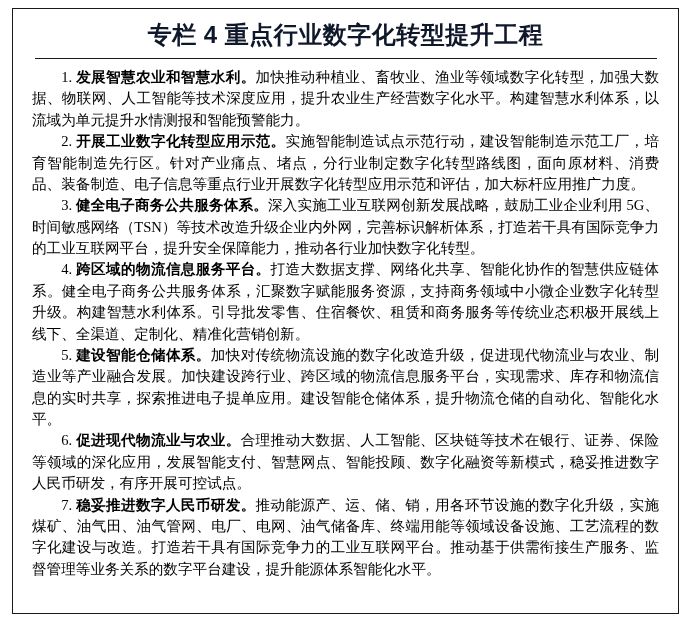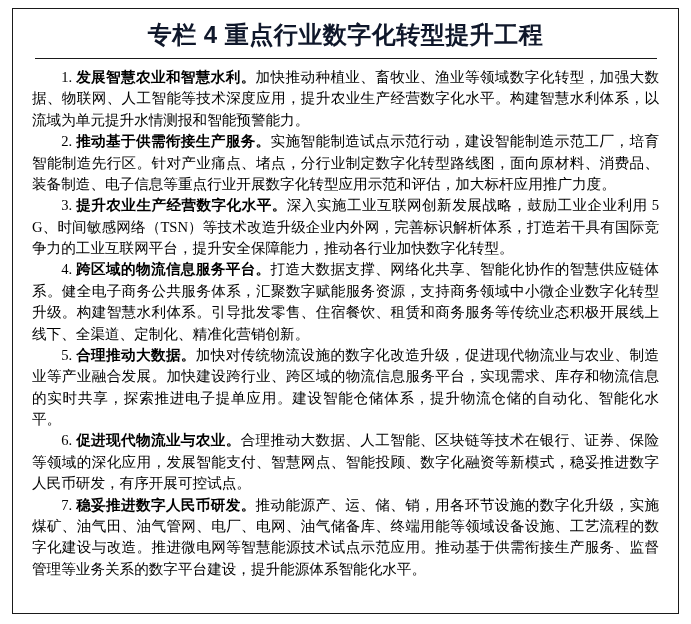--- a/index.html
+++ b/index.html
@@ -64,27 +64,27 @@
 <body>
 
 <div class="page">
   <div class="box">
     <div class="box-title">专栏 4   重点行业数字化转型提升工程</div>
     <div class="title-rule"></div>
     <div class="content">
 
       <p class="para"><span>1.</span> <span class="lead">发展智慧农业和智慧水利。</span><span>加快推动种植业、畜牧业、渔业等领域数字化转型，加强大数据、物联网、人工智能等技术深度应用，提升农业生产经营数字化水平。构建智慧水利体系，以流域为单元提升水情测报和智能预警能力。</span></p>
 
-      <p class="para"><span>2.</span> <span class="lead">推动基于供需衔接生产服务。</span><span>实施智能制造试点示范行动，建设智能制造示范工厂，培育智能制造先行区。针对产业痛点、堵点，分行业制定数字化转型路线图，面向原材料、消费品、装备制造、电子信息等重点行业开展数字化转型应用示范和评估，加大标杆应用推广力度。</span></p>
+      <p class="para"><span>2.</span> <span class="lead">开展工业数字化转型应用示范。</span><span>实施智能制造试点示范行动，建设智能制造示范工厂，培育智能制造先行区。针对产业痛点、堵点，分行业制定数字化转型路线图，面向原材料、消费品、装备制造、电子信息等重点行业开展数字化转型应用示范和评估，加大标杆应用推广力度。</span></p>
 
-      <p class="para"><span>3.</span> <span class="lead">提升农业生产经营数字化水平。</span><span>深入实施工业互联网创新发展战略，鼓励工业企业利用 5G、时间敏感网络（TSN）等技术改造升级企业内外网，完善标识解析体系，打造若干具有国际竞争力的工业互联网平台，提升安全保障能力，推动各行业加快数字化转型。</span></p>
+      <p class="para"><span>3.</span> <span class="lead">健全电子商务公共服务体系。</span><span>深入实施工业互联网创新发展战略，鼓励工业企业利用 5G、时间敏感网络（TSN）等技术改造升级企业内外网，完善标识解析体系，打造若干具有国际竞争力的工业互联网平台，提升安全保障能力，推动各行业加快数字化转型。</span></p>
 
       <p class="para"><span>4.</span> <span class="lead">跨区域的物流信息服务平台。</span><span>打造大数据支撑、网络化共享、智能化协作的智慧供应链体系。健全电子商务公共服务体系，汇聚数字赋能服务资源，支持商务领域中小微企业数字化转型升级。构建智慧水利体系。引导批发零售、住宿餐饮、租赁和商务服务等传统业态积极开展线上线下、全渠道、定制化、精准化营销创新。</span></p>
 
-      <p class="para"><span>5.</span> <span class="lead">合理推动大数据。</span><span>加快对传统物流设施的数字化改造升级，促进现代物流业与农业、制造业等产业融合发展。加快建设跨行业、跨区域的物流信息服务平台，实现需求、库存和物流信息的实时共享，探索推进电子提单应用。建设智能仓储体系，提升物流仓储的自动化、智能化水平。</span></p>
+      <p class="para"><span>5.</span> <span class="lead">建设智能仓储体系。</span><span>加快对传统物流设施的数字化改造升级，促进现代物流业与农业、制造业等产业融合发展。加快建设跨行业、跨区域的物流信息服务平台，实现需求、库存和物流信息的实时共享，探索推进电子提单应用。建设智能仓储体系，提升物流仓储的自动化、智能化水平。</span></p>
 
       <p class="para"><span>6.</span> <span class="lead">促进现代物流业与农业。</span><span>合理推动大数据、人工智能、区块链等技术在银行、证券、保险等领域的深化应用，发展智能支付、智慧网点、智能投顾、数字化融资等新模式，稳妥推进数字人民币研发，有序开展可控试点。</span></p>
 
-      <p class="para"><span>7.</span> <span class="lead">稳妥推进数字人民币研发。</span><span>推动能源产、运、储、销，用各环节设施的数字化升级，实施煤矿、油气田、油气管网、电厂、电网、油气储备库、终端用能等领域设备设施、工艺流程的数字化建设与改造。推进微电网等智慧能源技术试点示范应用。推动基于供需衔接生产服务、监督管理等业务关系的数字平台建设，提升能源体系智能化水平。</span></p>
+      <p class="para"><span>7.</span> <span class="lead">稳妥推进数字人民币研发。</span><span>推动能源产、运、储、销，用各环节设施的数字化升级，实施煤矿、油气田、油气管网、电厂、电网、油气储备库、终端用能等领域设备设施、工艺流程的数字化建设与改造。打造若干具有国际竞争力的工业互联网平台。推动基于供需衔接生产服务、监督管理等业务关系的数字平台建设，提升能源体系智能化水平。</span></p>
 
     </div>
   </div>
 </div>
 
 </body></html>

